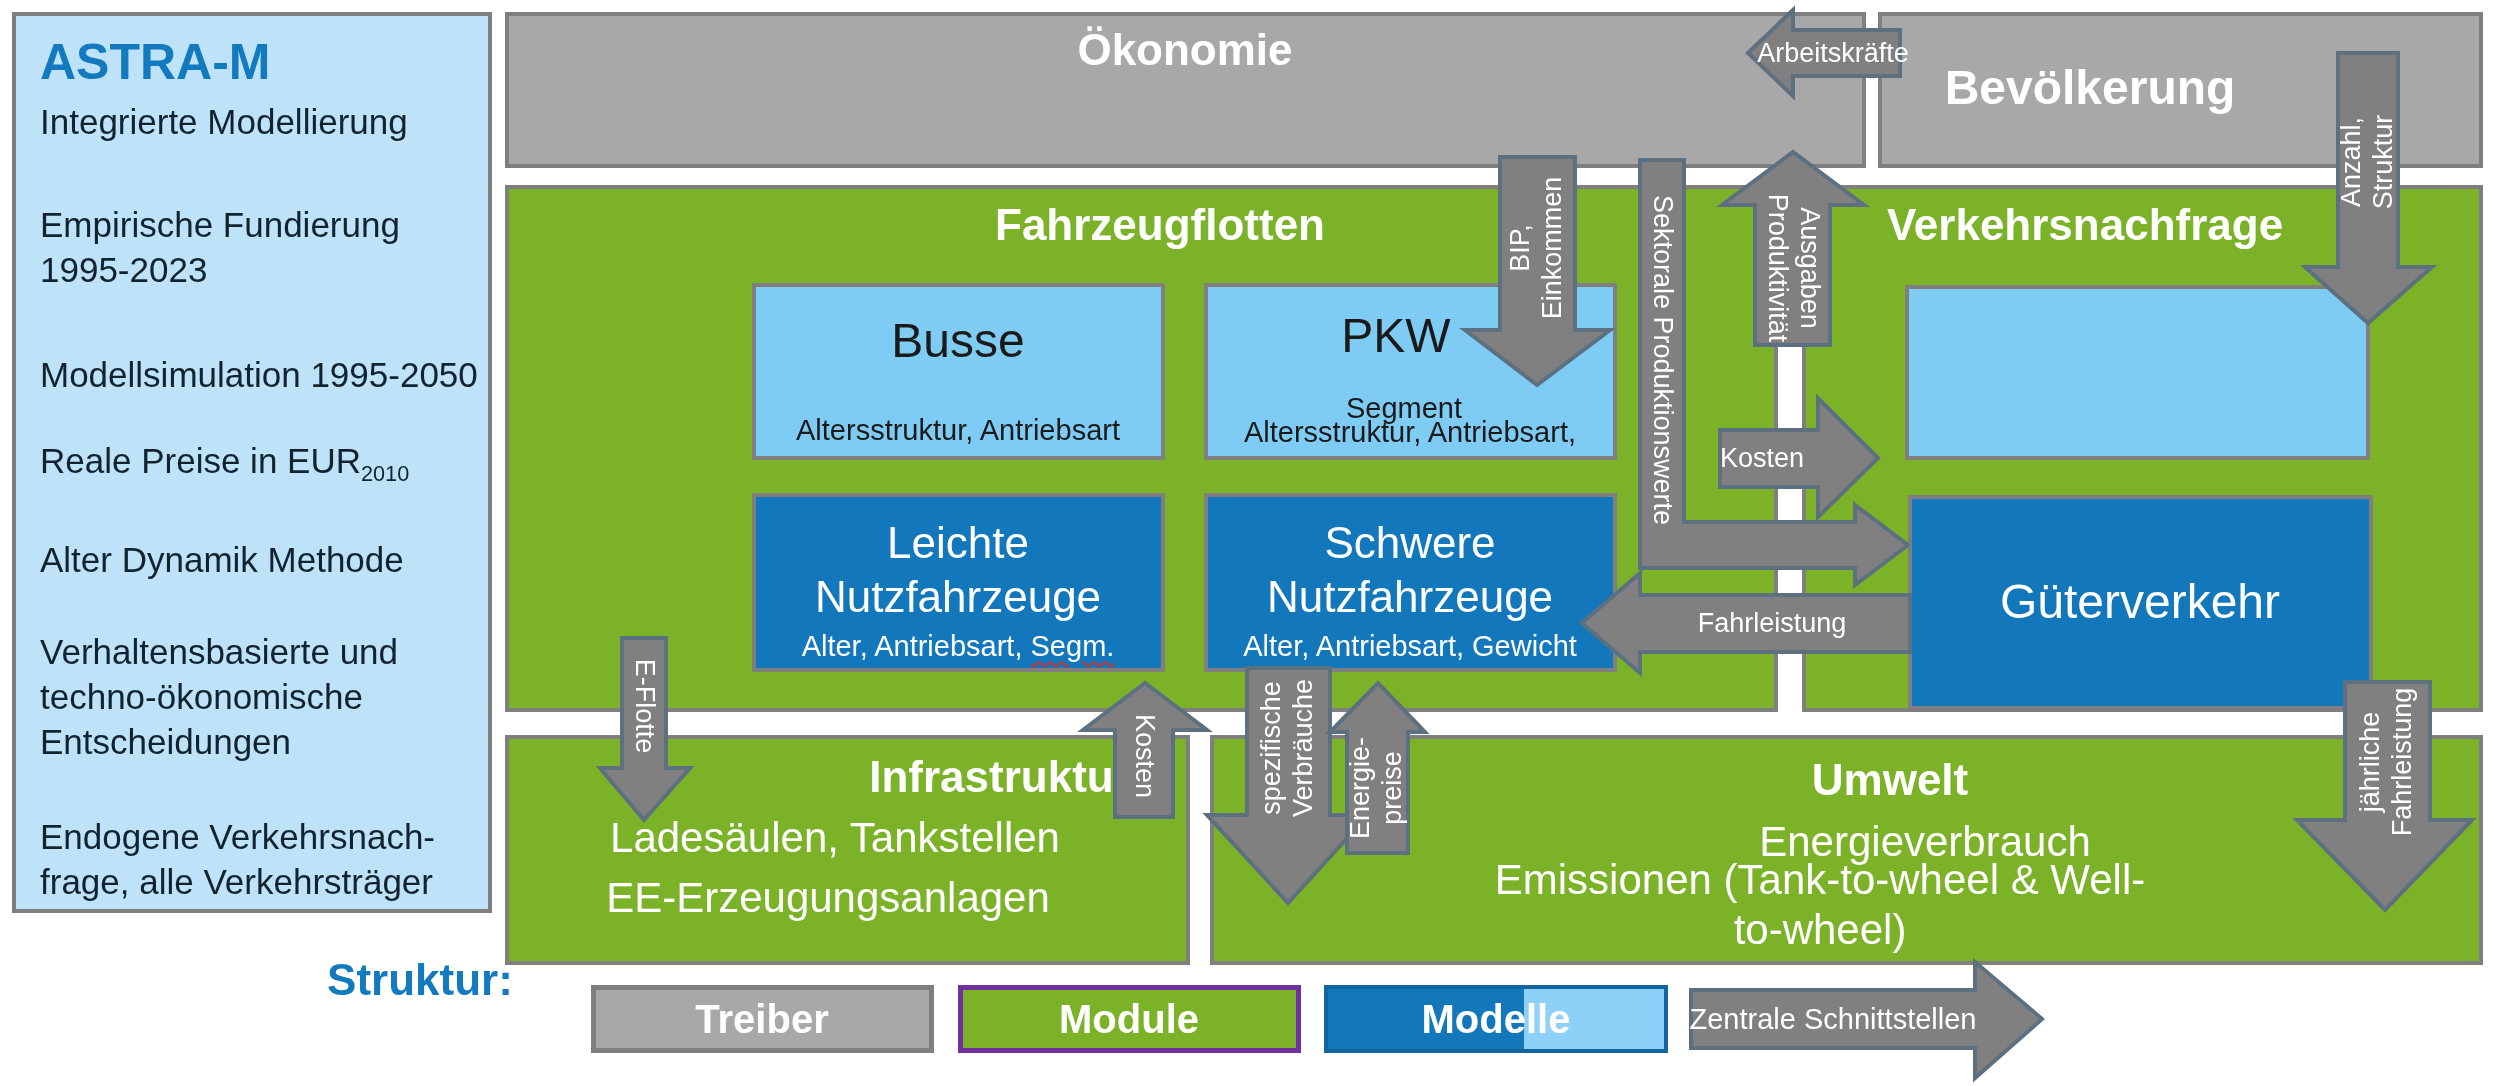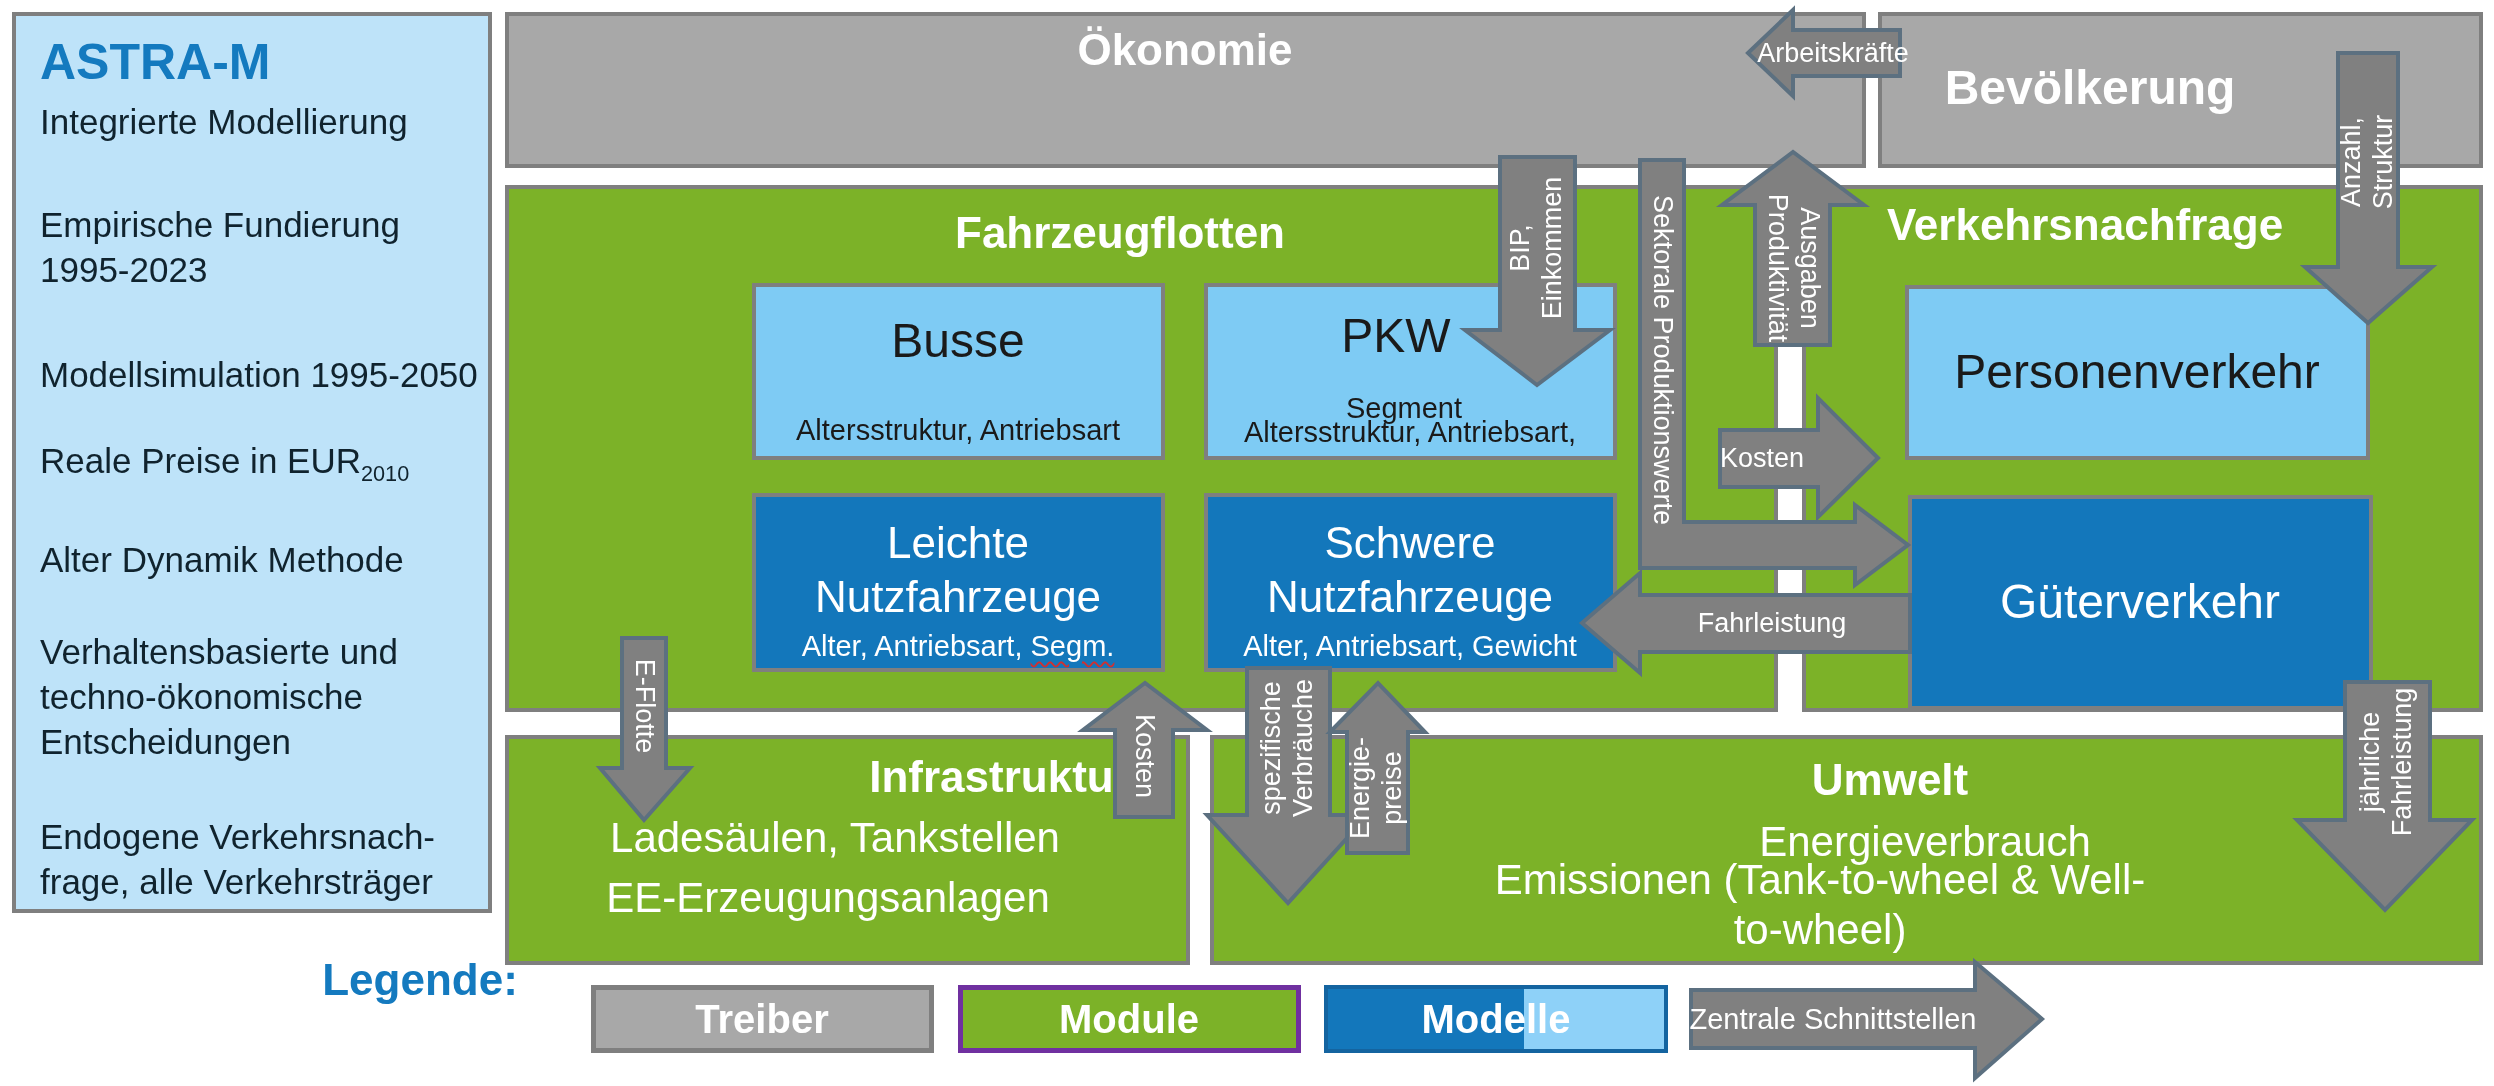--- a/index.html
+++ b/index.html
@@ -56,41 +56,40 @@
 
   <div class="box lbbox" style="left:752px;top:283px;width:413px;height:177px;"></div>
   <div class="box lbbox" style="left:1204px;top:283px;width:413px;height:177px;"></div>
   <div class="box dbbox" style="left:752px;top:493px;width:413px;height:179px;"></div>
   <div class="box dbbox" style="left:1204px;top:493px;width:413px;height:179px;"></div>
   <div class="box lbbox" style="left:1905px;top:285px;width:465px;height:175px;"></div>
   <div class="box dbbox" style="left:1908px;top:495px;width:465px;height:215px;"></div>
 
   <div class="clab b w f44" style="left:1185px;top:50px;">Ökonomie</div>
   <div class="clab b w f46" style="left:2090px;top:88px;">Bevölkerung</div>
-  <div class="clab b w f44" style="left:1120px;top:225px;margin-top:8px;">Fahrzeugflotten</div>
+  <div class="clab b w f44" style="left:1160px;top:225px;">Fahrzeugflotten</div>
   <div class="clab b w f44" style="left:2085px;top:225px;">Verkehrsnachfrage</div>
   <div class="clab b w f44" style="left:1000px;top:777px;">Infrastruktur</div>
   <div class="clab w f42" style="left:835px;top:838px;">Ladesäulen, Tankstellen</div>
   <div class="clab w f42" style="left:828px;top:898px;">EE-Erzeugungsanlagen</div>
   <div class="clab b w f44" style="left:1890px;top:780px;">Umwelt</div>
   <div class="clab w f42" style="left:1820px;top:905px;">Emissionen (Tank-to-wheel &amp; Well-to-wheel)</div>
   <div class="clab w f42" style="left:1925px;top:842px;">Energieverbrauch</div>
 
   <div class="clab k f46" style="left:958px;top:341px;">Busse</div>
   <div class="clab k f29" style="left:958px;top:430px;">Altersstruktur, Antriebsart</div>
   <div class="clab k f46" style="left:1396px;top:336px;">PKW</div>
   <div class="clab k f29" style="left:1404px;top:408px;">Segment</div>
   <div class="clab k f29" style="left:1410px;top:432px;">Altersstruktur, Antriebsart,</div>
   <div class="clab w f44" style="left:958px;top:570px;line-height:1.23;">Leichte
 Nutzfahrzeuge</div>
   <div class="clab w f29" style="left:958px;top:646px;"><span>Alter, Antriebsart, </span><span class="squig">Segm.</span></div>
   <div class="clab w f44" style="left:1410px;top:570px;line-height:1.23;">Schwere
 Nutzfahrzeuge</div>
   <div class="clab w f29" style="left:1410px;top:646px;">Alter, Antriebsart, Gewicht</div>
-  <div class="clab k f46" style="left:2137px;top:372px;">Personenverkehr</div>
   <div class="clab w f46" style="left:2140px;top:602px;">Güterverkehr</div>
 
   <svg class="overlay" width="2494" height="1086" viewBox="0 0 2494 1086">
     <polygon class="arrowpoly" points="1748,53 1793,10 1793,30 1900,30 1900,76 1793,76 1793,96"></polygon>
     <polygon class="arrowpoly" points="2338,53 2398,53 2398,267 2432,267 2368,323 2305,267 2338,267"></polygon>
     <polygon class="arrowpoly" points="1500,157 1575,157 1575,330 1610,330 1537,385 1465,330 1500,330"></polygon>
     <polygon class="arrowpoly" points="1755,345 1755,205 1722,205 1793,152 1864,205 1830,205 1830,345"></polygon>
     <polygon class="arrowpoly" points="1640,160 1684,160 1684,522 1855,522 1855,505 1908,545 1855,585 1855,568 1640,568"></polygon>
     <polygon class="arrowpoly" points="1720,430 1818,430 1818,398 1878,458 1818,517 1818,487 1720,487"></polygon>
     <polygon class="arrowpoly" points="1582,623 1640,573 1640,595 1910,595 1910,652 1640,652 1640,673"></polygon>
@@ -114,21 +113,21 @@
   <div class="vlab w f27" style="left:644px;top:706px;">E-Flotte</div>
   <div class="vlab w f27" style="left:1144px;top:756px;">Kosten</div>
   <div class="vlab ccw w f27" style="left:1288px;top:748px;">spezifische
 Verbräuche</div>
   <div class="vlab ccw w f27" style="left:1377px;top:788px;">Energie-
 preise</div>
   <div class="vlab ccw w f27" style="left:2387px;top:762px;">jährliche
 Fahrleistung</div>
   <div class="clab w f29" style="left:1833px;top:1019px;">Zentrale Schnittstellen</div>
 
-  <div class="clab b accent f44" style="left:420px;top:980px;">Legende:</div>
+  <div class="clab b accent f44" style="left:420px;top:980px;">Struktur:</div>
   <div class="box" style="left:591px;top:985px;width:343px;height:68px;background:var(--graybox);border:5px solid var(--border-gray);"></div>
   <div class="clab b w f40" style="left:762px;top:1019px;">Treiber</div>
   <div class="box" style="left:958px;top:985px;width:343px;height:68px;background:var(--green);border:5px solid var(--purple);"></div>
   <div class="clab b w f40" style="left:1129px;top:1019px;">Module</div>
   <div class="box" style="left:1324px;top:985px;width:344px;height:68px;border:4px solid var(--modelle-border);background:var(--darkblue);">
     <div style="position:absolute;right:0;top:0;width:140px;height:100%;background:var(--modelle-light);"></div>
   </div>
   <div class="clab b w f40" style="left:1496px;top:1019px;">Modelle</div>
 
 </div>

